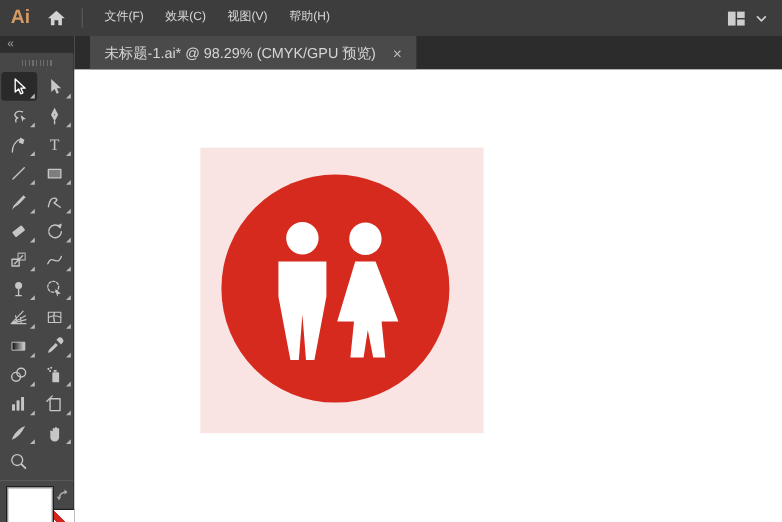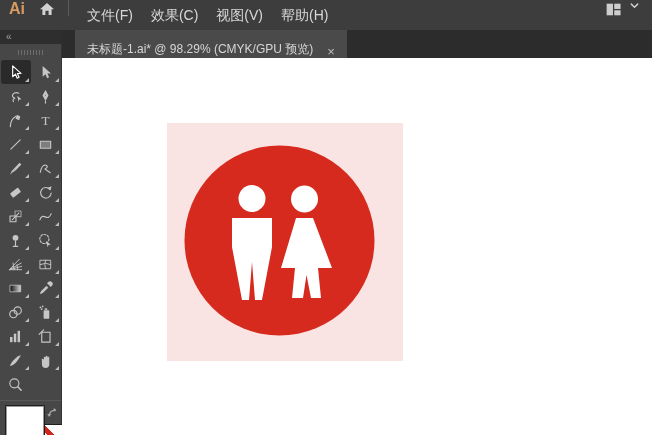--- a/index.html
+++ b/index.html
@@ -1,24 +1,24 @@
 <!DOCTYPE html>
 <html><head>
 <meta charset="utf-8">
 <style>
   html,body{margin:0;padding:0;background:#222;}
   .app{position:relative;width:652px;height:435px;overflow:hidden;
        font-family:"Liberation Sans","DejaVu Sans",sans-serif;
        background:#fff;user-select:none;}
   
-  .menubar{height:30px;background:#3d3d3d;display:flex;align-items:flex-start;color:#d8d8d8;}
+  .menubar{height:30px;background:#3d3d3d;display:flex;align-items:center;color:#d8d8d8;}
   .ai-logo{margin-left:9px;font-weight:bold;font-size:16px;color:#d79a63;letter-spacing:0;}
   .home-btn{margin-left:13px;display:flex;align-items:center;}
   .menu-sep{width:1px;height:16px;background:#5b5b5b;margin:0 9px 0 12px;}
-  .menu-item{padding:0 9px;font-size:14px;line-height:30px;white-space:nowrap;cursor:default;}
+  .menu-item{padding:0 9px;font-size:10px;line-height:30px;white-space:nowrap;cursor:default;}
   .mb-spacer{flex:1;}
   .ws-btn{display:flex;align-items:center;margin-right:6px;}
   .chev-btn{display:flex;align-items:center;margin-right:12px;}
   
   .body-row{display:flex;height:405px;}
   .left-col{width:62px;flex-shrink:0;display:flex;flex-direction:column;background:#474747;}
   .collapse-strip{height:15px;background:#2e2e2e;color:#a0a0a0;font-size:10px;
                   line-height:14px;padding-left:6px;box-sizing:border-box;}
   .toolbar{flex:1;border-right:1px solid #333;position:relative;padding-top:3px;box-sizing:border-box;}
   .drag-dots{width:26px;height:5px;margin:3px auto 5px auto;
@@ -36,21 +36,21 @@
   .swatches{margin-top:4px;border-top:1px solid #585858;position:relative;height:44px;}
   .fill-swatch{position:absolute;left:5px;top:4px;width:38px;height:34px;background:#fff;
                border:1px solid #1f1f1f;box-shadow:inset 0 0 0 1px #9a9a9a;}
   .stroke-swatch{position:absolute;left:40px;top:23px;width:21px;height:20px;
                  border:1px solid #1f1f1f;
                  background:linear-gradient(45deg,#fff 40%,#d2251c 40%,#d2251c 58%,#fff 58%);}
   .swap-btn{position:absolute;right:1px;top:4px;}
   
   .main{flex:1;display:flex;flex-direction:column;min-width:0;}
   .tabbar{height:28px;background:#2c2c2c;display:flex;align-items:stretch;}
-  .tab{margin-left:13px;background:#4a4a4a;display:flex;align-items:flex-end;
+  .tab{margin-left:13px;background:#4a4a4a;display:flex;align-items:center;
        padding:0 12px;gap:14px;}
   .tab-title{font-size:12px;color:#d6d6d6;white-space:nowrap;}
   .tab-close{color:#bdbdbd;font-size:13px;line-height:13px;cursor:default;}
   .canvas{flex:1;background:#ffffff;position:relative;}
   .artwork-square{position:absolute;left:105px;top:65px;width:236px;height:238px;background:#fae4e3;}
   .artwork-square svg{display:block;}
 </style>
 </head>
 <body>
 

